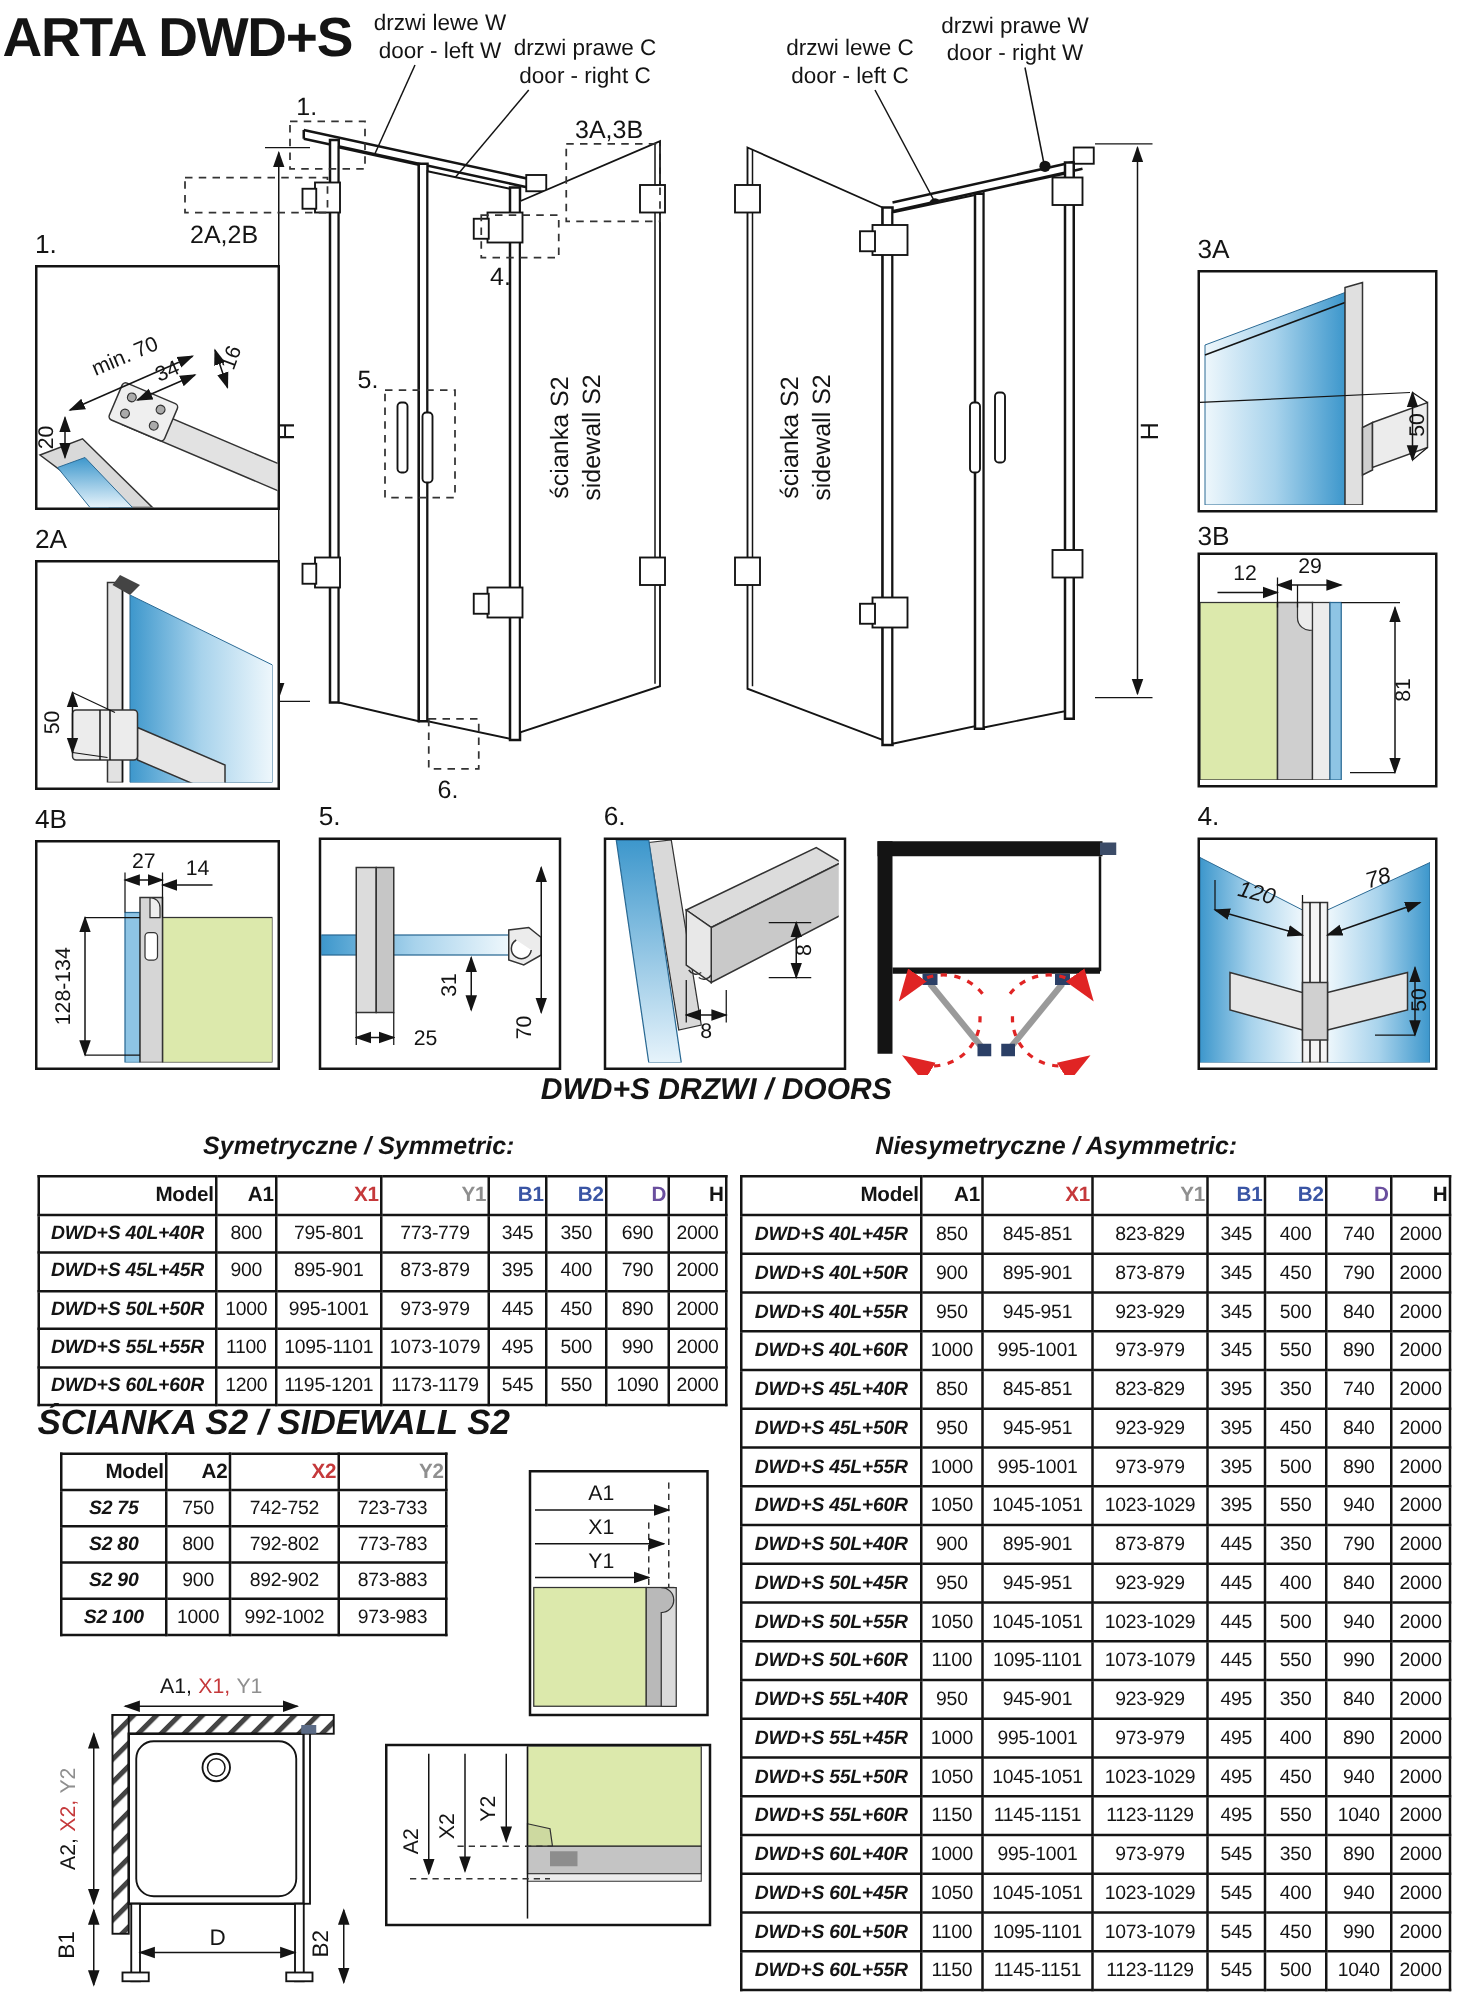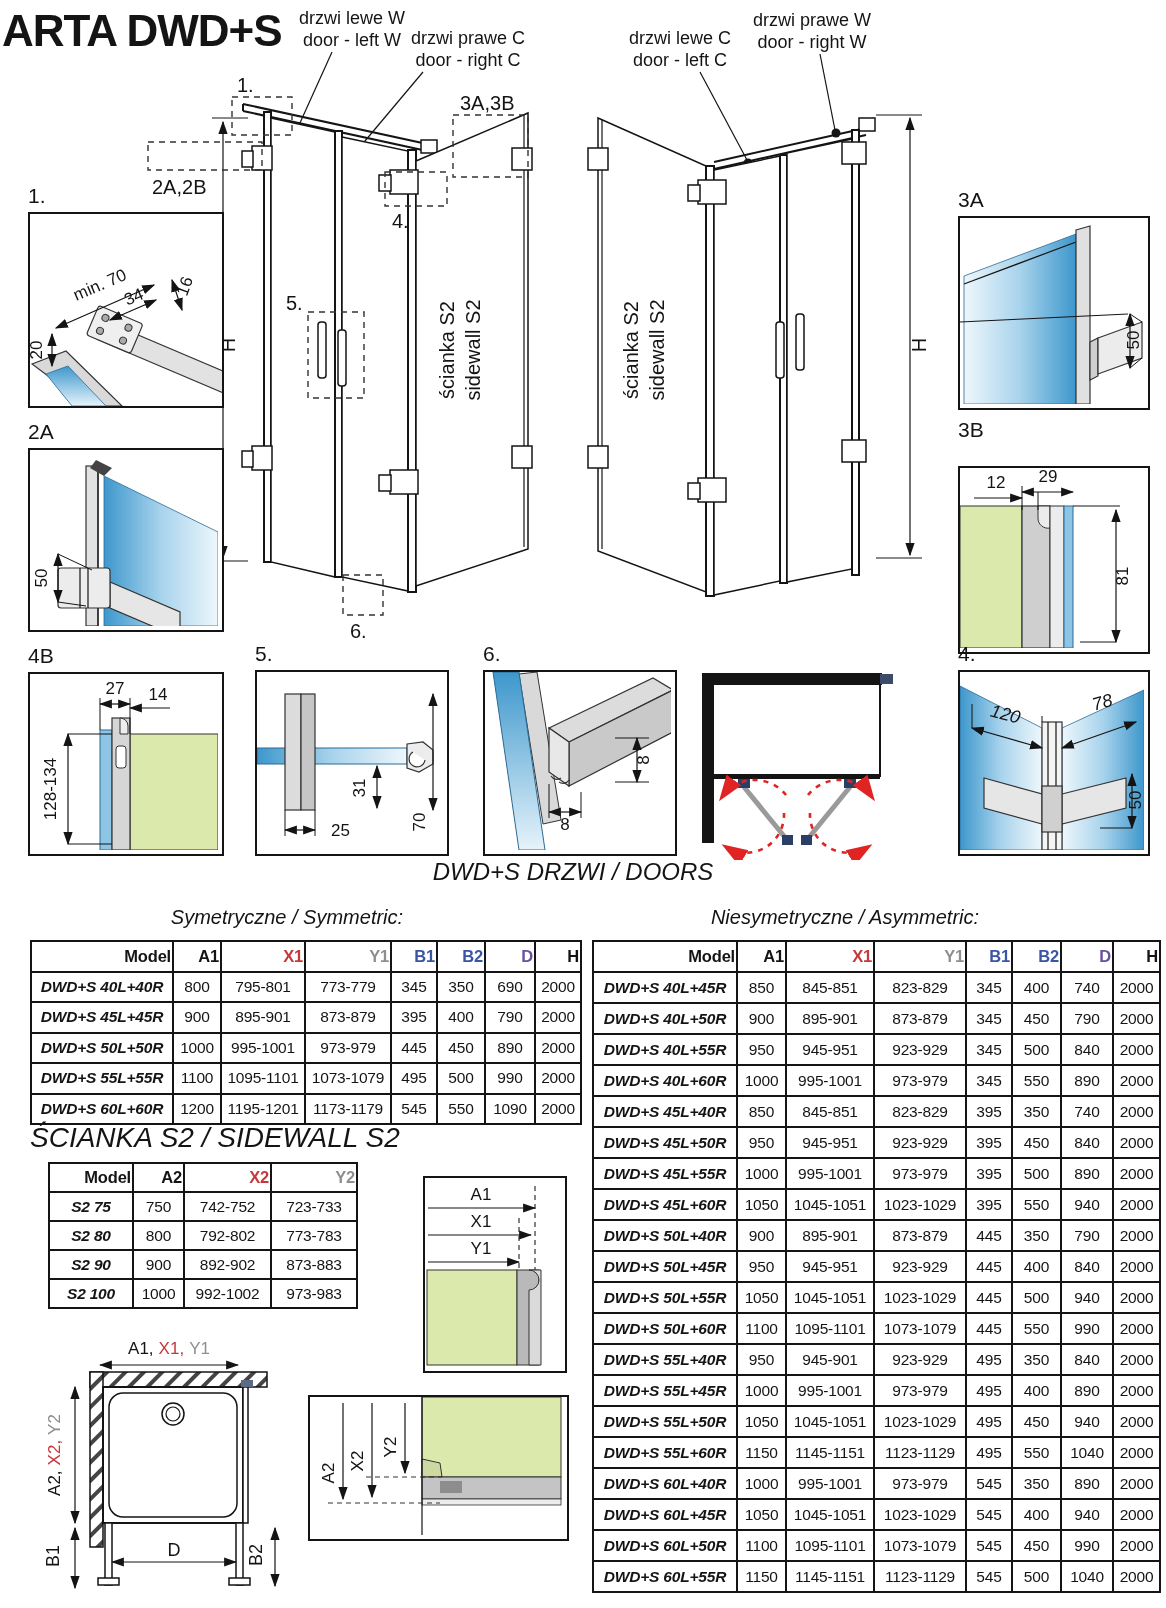--- a/index.html
+++ b/index.html
@@ -2,21 +2,21 @@
 <html><head>
 <meta charset="utf-8">
 <style>
   html,body{margin:0;padding:0;background:#fff;}
   #page{position:relative;width:1166px;height:1608px;background:#fff;overflow:hidden;
         font-family:"Liberation Sans",sans-serif;color:#141414;}
   .abs{position:absolute;}
   #title{left:2px;top:6px;font-size:44px;font-weight:bold;letter-spacing:-1px;white-space:nowrap;}
   .dlabel{font-size:21px;color:#141414;}
   .dbox{border:2px solid #141414;background:#fff;}
-  .heading{font-weight:normal;font-style:italic;white-space:nowrap;}
+  .heading{font-weight:bold;font-style:italic;white-space:nowrap;}
   #doors-heading{left:323px;top:858px;width:500px;text-align:center;font-size:24px;}
   #sym-title{left:37px;top:906px;width:500px;text-align:center;font-size:20px;}
   #asym-title{left:595px;top:906px;width:500px;text-align:center;font-size:20px;}
   #s2-heading{left:30px;top:1122px;font-size:28px;}
   table{border-collapse:collapse;table-layout:fixed;background:#fff;}
   td,th{border:2px solid #141414;text-align:center;padding:0 1px;white-space:nowrap;overflow:hidden;
         font-size:15.5px;letter-spacing:-0.2px;}
   th{font-weight:bold;font-size:16.5px;text-align:right;}
   td.model{font-weight:bold;font-style:italic;font-size:15.5px;}
   .t-doors td,.t-doors th{height:28.5px;}
@@ -265,21 +265,21 @@
       <polygon points="138,120 182,104 182,140 138,156" fill="#ececec" stroke="#333" stroke-width="1.2"></polygon>
       <line class="ext" x1="150,104" y1="104" x2="168" y2="96"></line>
       <line class="ext" x1="182" y1="104" x2="170" y2="96"></line>
         <line class="ext" x1="182" y1="140" x2="170" y2="150"></line>
       <line x1="170" y1="96" x2="170" y2="150" class="tn" marker-start="url(#m-a)" marker-end="url(#m-a)"></line>
       <text class="lbl17" transform="rotate(-90 179 122)" x="179" y="122" text-anchor="middle">50</text>
     </svg>
   </div>
 
   <div class="abs dlabel" style="left:958px;top:418px">3B</div>
-  <div class="abs dbox" style="left:958px;top:466px;width:188px;height:184px">
+  <div class="abs dbox" style="left:958px;top:442px;width:188px;height:184px">
     <svg width="184" height="180" viewBox="0 0 184 180">
       <rect x="0" y="38" width="62" height="142" fill="#dce9ac" stroke="#333" stroke-width="1"></rect>
       <rect x="62" y="38" width="28" height="142" fill="#cfcfcf" stroke="#333" stroke-width="1.2"></rect>
       <path d="M78,38 L90,38 L90,60 a10 10 0 0 1 -12,-10 z" fill="#ececec" stroke="#333" stroke-width="1"></path>
       <rect x="90" y="38" width="14" height="142" fill="#ececec" stroke="#333" stroke-width="1"></rect>
       <rect x="104" y="38" width="9" height="142" fill="#8ec4e4" stroke="#2b6a94" stroke-width="1"></rect>
       <line class="ext" x1="113" y1="38" x2="160" y2="38"></line>
       <line x1="14" y1="30" x2="62" y2="30" class="tn" marker-end="url(#m-a)"></line>
       <text class="lbl17" x="36" y="20" text-anchor="middle">12</text>
       <line x1="62" y1="24" x2="113" y2="24" class="tn" marker-start="url(#m-a)" marker-end="url(#m-a)"></line>

